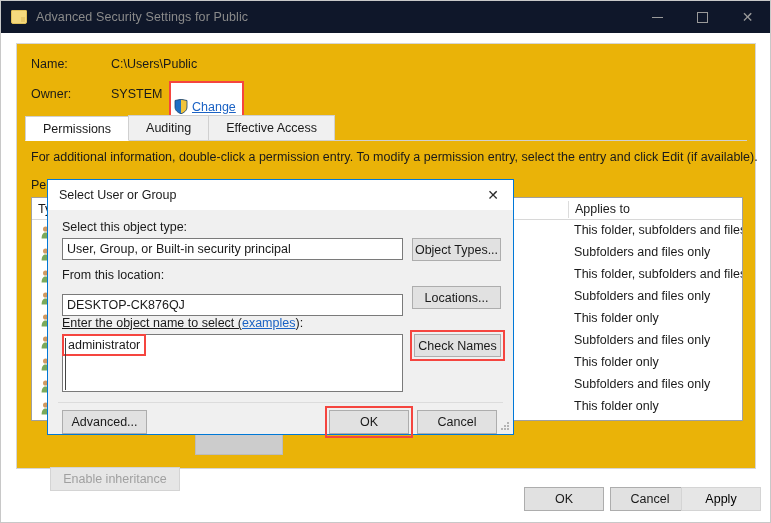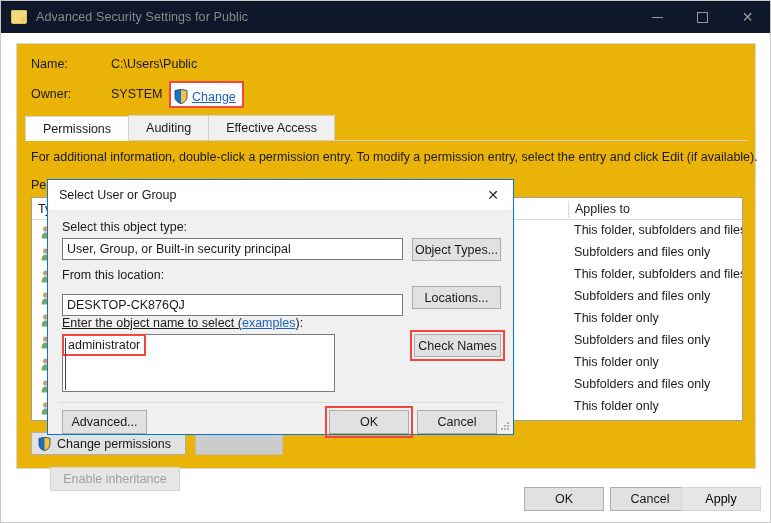--- a/index.html
+++ b/index.html
@@ -71,21 +71,21 @@
   .field-row { position: absolute; font-size: 12.5px; color: #1a1a1a; }
   #label-name   { left: 14px;  top: 13px; }
   #value-name   { left: 94px;  top: 13px; }
   #label-owner  { left: 14px;  top: 43px; }
   #value-owner  { left: 94px;  top: 43px; }
 
   #change-wrap {
     position: absolute;
     left: 152px; top: 37px;
     display: flex; align-items: center;
-    padding: 6px 6px 2px 3px;
+    padding: 16px 6px 2px 3px;
     border: 2px solid #f5453f;
     background: #ffffff;
     justify-content: space-between;
   }
   #shield-icon {
     width: 14px; height: 15px;
     margin-right: 4px;
     position: relative;
     flex: none;
   }
@@ -299,21 +299,21 @@
 
   #lbl-location { left: 14px; top: 58px; }
   #inp-location { left: 14px; top: 76px; width: 341px; height: 22px; margin-top: 8px; }
   #btn-locations{ left: 364px; top: 76px; width: 89px; height: 23px; }
 
   #lbl-objname  { left: 14px; top: 106px; }
   #lbl-objname .ul { text-decoration: underline; }
   #link-examples { color: #1b62c4; text-decoration: underline; cursor: pointer; }
 
   #inp-objname {
-    left: 14px; top: 124px; width: 273px; height: 58px;
+    left: 14px; top: 124px; width: 341px; height: 58px;
     align-items: flex-start;
     padding: 0;
   }
   #objname-value {
     font-size: 12.5px;
     color: #1a1a1a;
     padding: 2px 4px;
     border: 2px solid #f5453f;
     margin: -1px 0 0 -1px;
     background: #ffffff;
@@ -489,28 +489,20 @@
               <circle cx="4.6" cy="4" r="2.6" fill="#cf9a63"></circle>
               <path d="M0.6 13.5 C0.6 9.6 2.4 7.6 4.6 7.6 C6.8 7.6 8.6 9.6 8.6 13.5 Z" fill="#7aa95c"></path>
               <circle cx="11.2" cy="4.4" r="2.7" fill="#d8a06a"></circle>
               <path d="M7 13.8 C7 9.8 8.9 7.9 11.2 7.9 C13.5 7.9 15.4 9.8 15.4 13.8 Z" fill="#6d9ccb"></path>
             </svg>
             <div class="row-applies">This folder only</div>
           </div>
         </div>
     </div>
 
-    <div id="btn-change-perms">
-      <svg class="mini-shield" viewBox="0 0 13 14">
-        <path d="M1 1.4 L6.5 0.3 L12 1.4 L12 7.5 C12 10.8 9.3 12.9 6.5 13.7 C3.7 12.9 1 10.8 1 7.5 Z" fill="#1e6fc4"></path>
-        <path d="M6.5 0.3 L12 1.4 L12 7.5 C12 10.8 9.3 12.9 6.5 13.7 Z" fill="#f2c43c"></path>
-        <path d="M1 1.4 L6.5 0.3 L12 1.4 L12 7.5 C12 10.8 9.3 12.9 6.5 13.7 C3.7 12.9 1 10.8 1 7.5 Z" fill="none" stroke="#17406f" stroke-width="0.8"></path>
-      </svg>
-      <span>Change permissions</span>
-    </div>
     <div id="btn-disable-inherit"></div>
     <div id="btn-enable-inherit">Enable inheritance</div>
   </div>
 
   <div id="footer">
     <div class="footer-btn" id="footer-ok">OK</div>
     <div class="footer-btn" id="footer-cancel">Cancel</div>
     <div class="footer-btn" id="footer-apply">Apply</div>
 
   </div>

